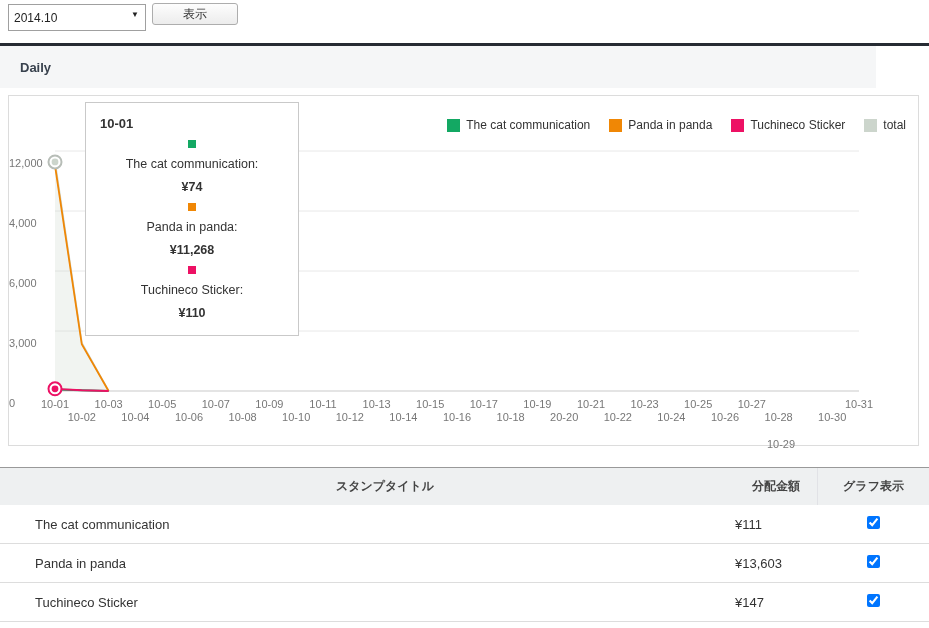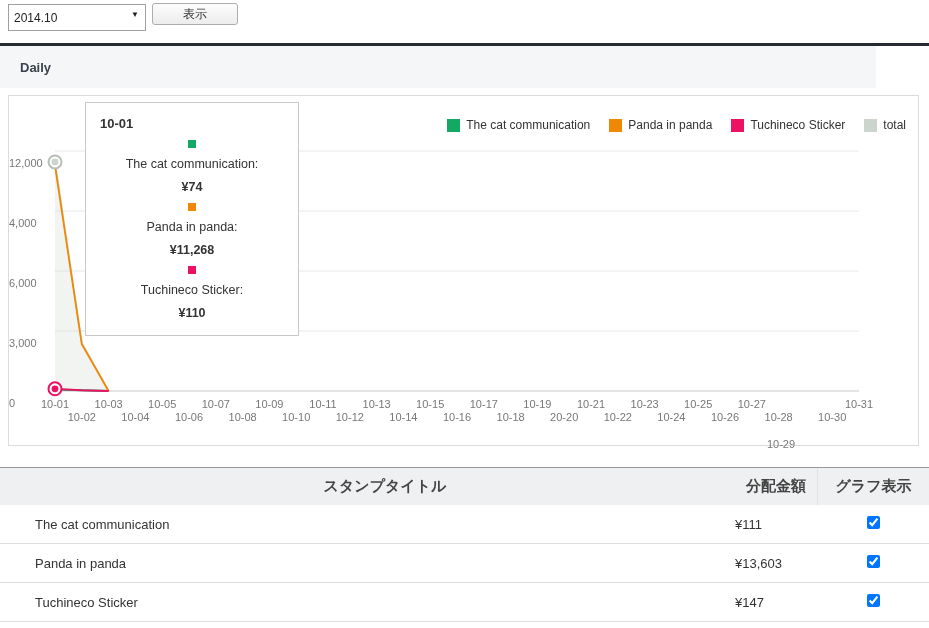--- a/index.html
+++ b/index.html
@@ -54,21 +54,21 @@
   .tooltip-title { font-weight: bold; font-size: 13px; color: #333; }
   .tooltip-row { display: flex; align-items: center; gap: 9px; margin-top: 9px; font-size: 12.5px; color: #333; flex-direction: column; }
   .tooltip-swatch { width: 8px; height: 8px; flex: none; }
   .tooltip-value { font-weight: bold; }
 
   
   .data-table { position: absolute; top: 467px; left: 0; width: 929px; }
   .t-header {
     display: grid; grid-template-columns: 1fr 82px 112px;
     border-top: 1px solid #999; background: #eef0f1; height: 38px;
-    align-items: center; font-weight: bold; color: #444; font-size: 15px;
+    align-items: center; font-weight: bold; color: #444; font-size: 12px;
   }
   .th-title { text-align: center; padding-left: 35px; }
   .th-amount { text-align: center; }
   .th-graph { text-align: center; border-left: 1px solid #e1e2e6; height: 100%; display: flex; align-items: center; justify-content: center; }
   .t-row {
     display: grid; grid-template-columns: 1fr 82px 112px;
     height: 39px; align-items: center; border-bottom: 1px solid #ddd; background: #fff;
   }
   .td-title { padding-left: 35px; color: #333; }
   .td-amount { text-align: left; color: #333; }

